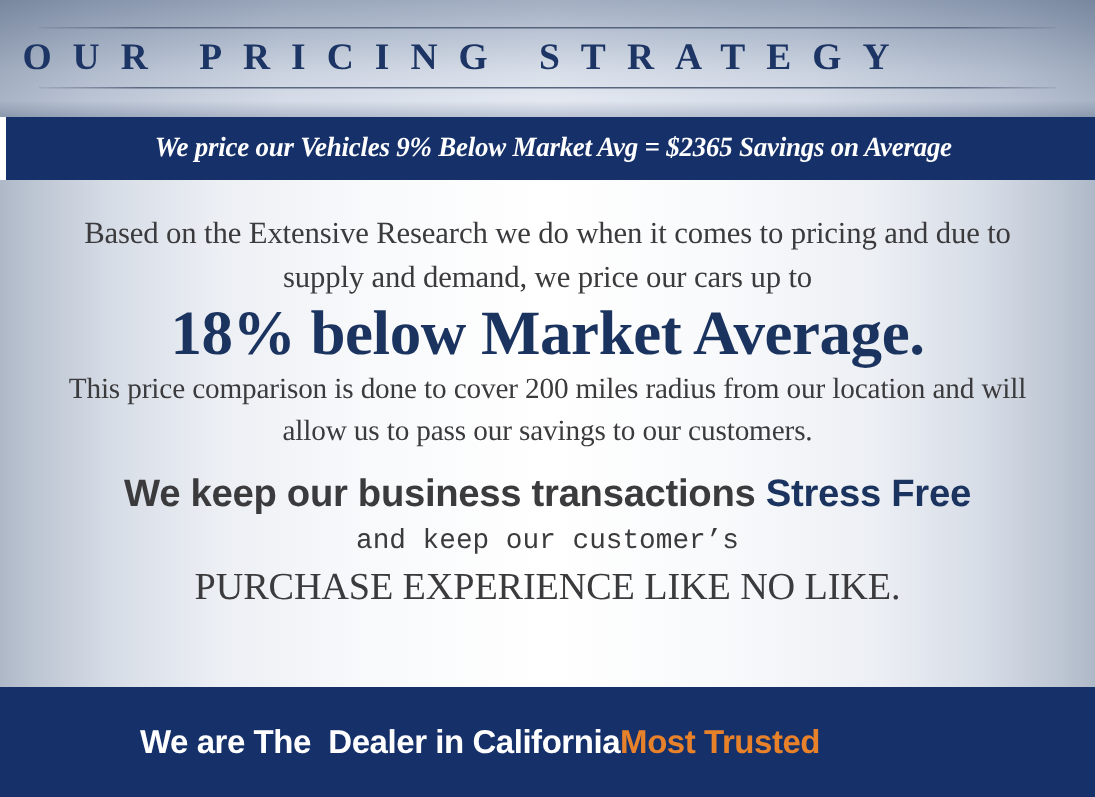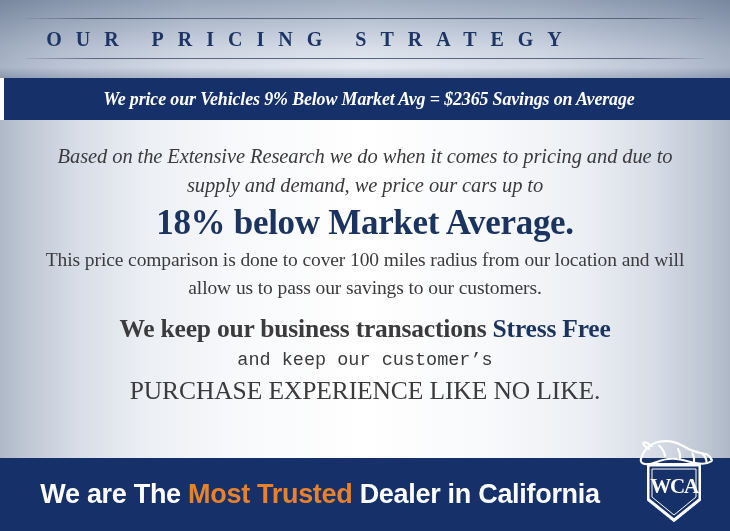--- a/index.html
+++ b/index.html
@@ -60,21 +60,21 @@
   .header-title {
     position: absolute;
     left: 0;
     top: 22px;
     width: 608px;
     height: 34px;
     line-height: 34px;
     text-align: center;
     color: #1d3565;
     font-family: "Liberation Serif", "DejaVu Serif", serif;
-    font-size: 20px;
+    font-size: 25px;
     font-weight: 700;
     letter-spacing: 14px;
     text-indent: 14px;
     white-space: nowrap;
   }
 
   
   .subbanner {
     position: absolute;
     left: 4px;
@@ -132,31 +132,30 @@
     position: absolute;
     left: 0;
     top: 22px;
     width: 650px;
     color: #3b3b3d;
     font-family: "Liberation Serif", "DejaVu Serif", serif;
     font-size: 20.5px;
     font-weight: 400;
     line-height: 29px;
     letter-spacing: -0.1px;
-    font-style: italic;
   }
 
   .line-headline {
     position: absolute;
     left: 0;
     top: 83px;
     width: 650px;
     color: #1b335f;
     font-family: "Liberation Serif", "DejaVu Serif", serif;
-    font-size: 35px;
+    font-size: 42px;
     font-weight: 700;
     line-height: 40px;
     letter-spacing: -0.3px;
   }
 
   .line-detail {
     position: absolute;
     left: 0;
     top: 126px;
     width: 650px;
@@ -167,21 +166,21 @@
     line-height: 28px;
     letter-spacing: -0.1px;
   }
 
   .line-stress {
     position: absolute;
     left: 0;
     top: 192px;
     width: 650px;
     color: #3b3b3d;
-    font-family: Liberation Serif, serif;
+    font-family: Liberation Sans, sans-serif;
     font-size: 25.5px;
     font-weight: 700;
     line-height: 34px;
     letter-spacing: -0.2px;
   }
   .line-stress .accent {
     color: #1b335f;
     font-weight: 700;
   }
 
@@ -224,21 +223,21 @@
     position: absolute;
     left: 0;
     top: 0;
     width: 640px;
     height: 73px;
     display: flex;
     align-items: center;
     justify-content: center;
     color: #ffffff;
     font-family: "Liberation Sans", "DejaVu Sans", sans-serif;
-    font-size: 27px;
+    font-size: 22px;
     font-weight: 700;
     letter-spacing: -0.3px;
     white-space: nowrap;
   }
   .footer-text .accent { color: #e8822a; }
   .footer-text .seg { white-space: pre; }
 
   
   .logo {
     position: absolute;
@@ -264,63 +263,35 @@
     <div class="subbanner-text">We price our Vehicles 9% Below Market Avg = $2365 Savings on Average</div>
   </div>
 
   <div class="body-area">
     <div class="body-inner">
 
       <div class="line-intro">Based on the Extensive Research we do when it comes to pricing and due to supply and demand, we price our cars up to</div>
 
       <div class="line-headline">18% below Market Average.</div>
 
-      <div class="line-detail">This price comparison is done to cover 100 miles radius from our location and will allow us to pass our savings to our customers.</div>
+      <div class="line-detail">This price comparison is done to cover 200 miles radius from our location and will allow us to pass our savings to our customers.</div>
 
       <div class="line-stress">
         <span>We keep our business transactions </span><span class="accent">Stress Free</span>
       </div>
 
       <div class="line-and">and keep our customer’s</div>
 
       <div class="line-purchase">PURCHASE EXPERIENCE LIKE NO LIKE.</div>
 
     </div>
   </div>
 
   <div class="footer">
     <div class="footer-text">
       <span class="seg">We are The </span>
+        <span class="seg"> Dealer in California</span>
         <span class="seg accent">Most Trusted</span>
-        <span class="seg"> Dealer in California</span>
     </div>
   </div>
 
-  <div class="logo">
-    <svg width="92" height="94" viewBox="0 0 92 94" xmlns="http://www.w3.org/2000/svg">
-
-      <g fill="none" stroke="#ffffff" stroke-width="2.1" stroke-linecap="round" stroke-linejoin="round">
-        <path d="M13.5 25.5 C16 17.5 23 11 32.5 9.5 C41 8.2 49.5 10.5 56 14.5
-                 C62 18.2 68.5 20.5 75 21.5 C79.5 22.2 82.5 24 83 27"></path>
-        <path d="M13.5 25.5 C12.2 27.5 12.5 30.5 15 31.5 C19 33 24 31.8 28 30.2
-                 C33.5 28 39 26.5 45.5 26.8 C53 27.2 60 29.5 67.5 31
-                 C73.5 32.2 79.5 32 83 29.5 C84.5 28.5 84 27 83 27"></path>
-        <path d="M21 17 C18.5 15.5 16.5 14.2 15.5 12.5 C14.8 11.2 15.5 10 17 10.3
-                 C19 10.8 21.5 12.5 23.5 14"></path>
-        <path d="M31 13.5 C34.5 16.5 36.5 20 37 24"></path>
-        <path d="M50 17 C52 20.5 52.5 24 52 27.2"></path>
-        <path d="M64.5 21.5 C66 24.5 66.5 27.5 66 30.5"></path>
-        <path d="M74.5 22 C77 24.5 78.5 27 78.5 30"></path>
-      </g>
-
-      <g fill="none" stroke="#ffffff" stroke-width="2">
-        <path d="M20 32 L46 32 L46 32 L72 32 L72 68 L46 89 L20 68 Z" transform="translate(0,0)" d2=""></path>
-        <path d="M20.5 33.5 L46 33.5 L71.5 33.5 L71.5 67 L46 87.5 L20.5 67 Z"></path>
-      </g>
-      <g fill="none" stroke="#ffffff" stroke-width="1">
-        <path d="M24 37 L46 37 L68 37 L68 65 L46 83 L24 65 Z"></path>
-      </g>
-
-      <text x="46" y="61" text-anchor="middle" fill="#ffffff" font-family="Liberation Serif, DejaVu Serif, serif" font-size="21" font-weight="700" letter-spacing="-1.2">WCA</text>
-    </svg>
-  </div>
 
 </div>
 
 </body></html>

